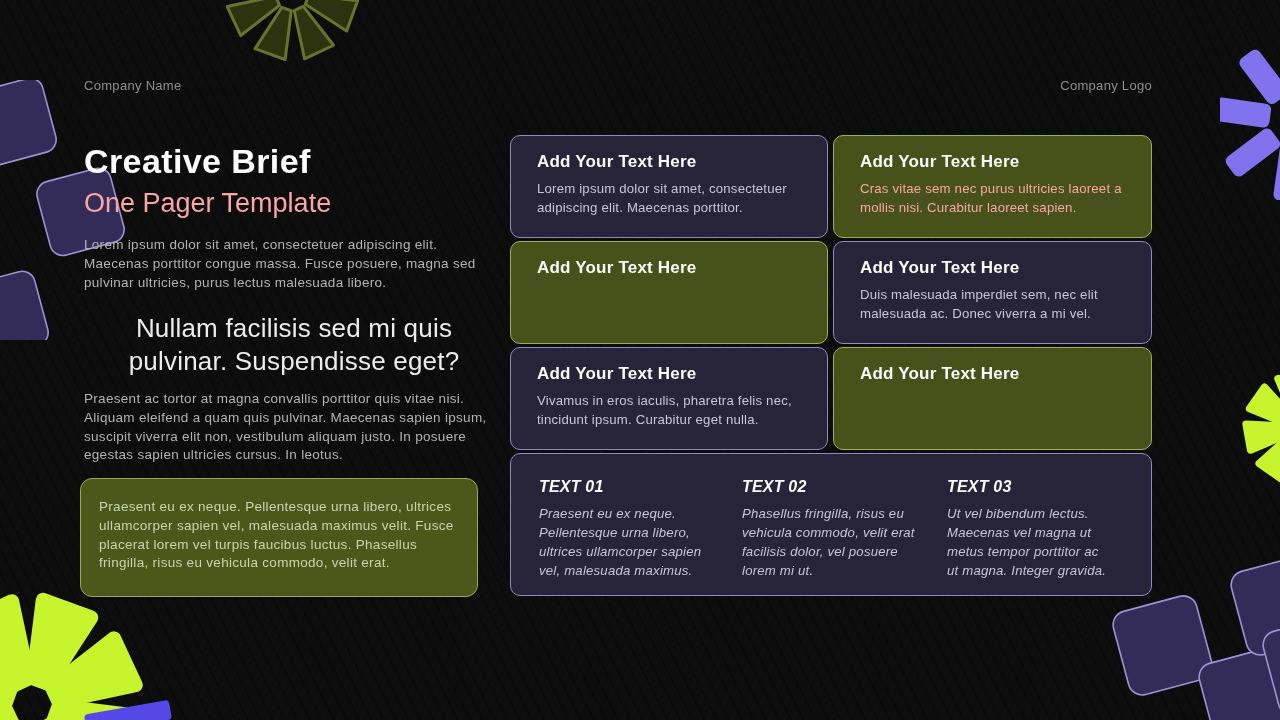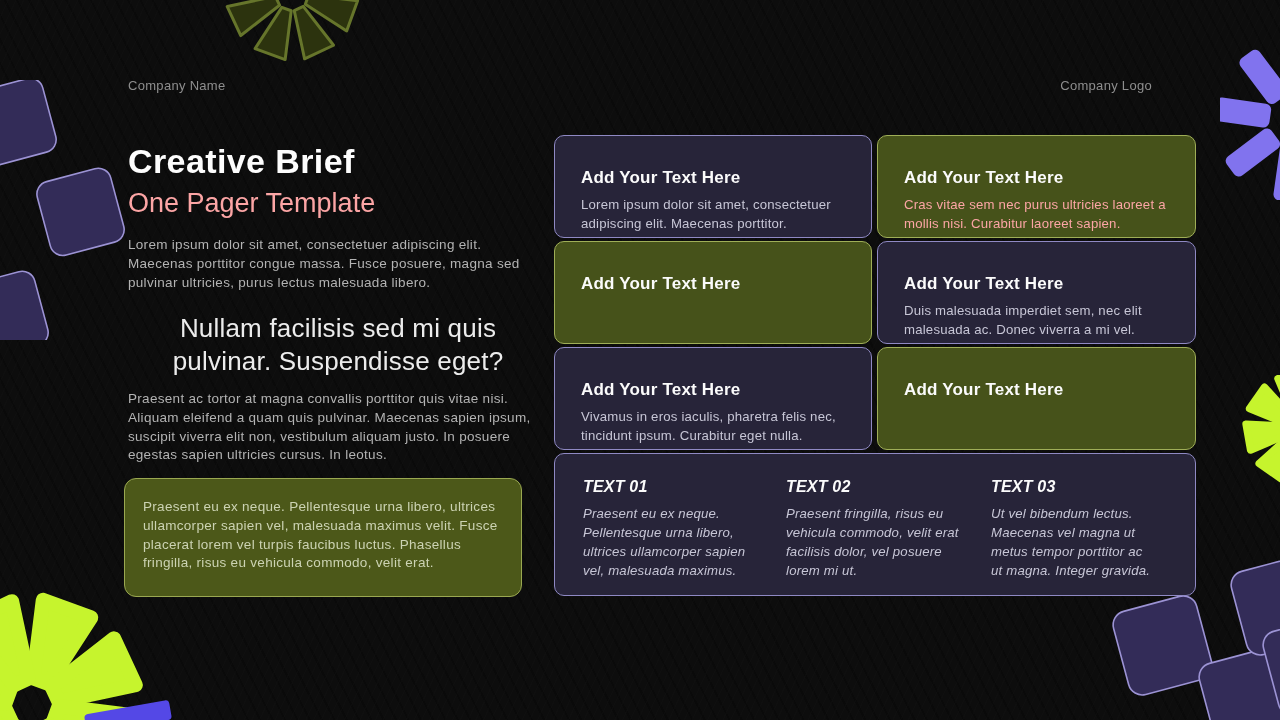--- a/index.html
+++ b/index.html
@@ -10,21 +10,21 @@
     font-family:"Liberation Sans", sans-serif;
   }
   .page::before {
     content:""; position:absolute; inset:0; pointer-events:none; z-index:0;
     background:
       repeating-linear-gradient(115deg, rgba(255,255,255,.018) 0 1px, transparent 1px 7px),
       repeating-linear-gradient(63deg, rgba(0,0,0,.35) 0 2px, transparent 2px 11px);
     opacity:.55;
   }
   .deco { position:absolute; z-index:1; pointer-events:none; }
-  .content { position:absolute; inset:0; z-index:2;margin-left:44px; }
+  .content { position:absolute; inset:0; z-index:2; }
 
   .company-name { position:absolute; left:84px; top:78px; font-size:13px; letter-spacing:.3px; color:#8e8e8e; }
   .company-logo { position:absolute; right:128px; top:78px; font-size:13px; letter-spacing:.3px; color:#8e8e8e; }
 
   .title    { position:absolute; left:84px; top:142px; margin:0; font-size:34px; font-weight:700; letter-spacing:.4px; color:#fdfdfd; }
   .subtitle { position:absolute; left:84px; top:188px; margin:0; font-size:27px; font-weight:400; color:#fca5a5; }
   .intro    { position:absolute; left:84px; top:236px; width:404px; margin:0; font-size:13.5px; line-height:18.8px; letter-spacing:.3px; color:#b3b3b3; }
   .heading2 { position:absolute; left:84px; top:312px; width:420px; margin:0; font-size:26px; line-height:32.5px; font-weight:400; letter-spacing:.2px; color:#ececec;text-align:center; }
   .body2    { position:absolute; left:84px; top:390px; width:404px; margin:0; font-size:13.5px; line-height:18.8px; letter-spacing:.3px; color:#b3b3b3; }
 
@@ -34,21 +34,21 @@
     padding:19px 18px 0 18px;
   }
   .highlight-box p { margin:0; font-size:13.5px; line-height:18.8px; letter-spacing:.3px; color:#ccd3b3; }
 
   .cards {
     position:absolute; left:510px; top:135px;
     display:grid; grid-template-columns:318px 319px;
     grid-template-rows:103px 103px 103px 143px;
     column-gap:5px; row-gap:3px;
   }
-  .card { border-radius:10px; padding:32px 20px 0 26px; }
+  .card { border-radius:10px; padding:16px 20px 0 26px; }
   .card h4 { margin:0 0 7px 0; font-size:17px; font-weight:700; letter-spacing:.2px; color:#fbfbfb; }
   .card p  { margin:0; font-size:13.2px; line-height:19px; letter-spacing:.2px; }
   .card--navy  { background:#272439; border:1px solid #8f89c4; }
   .card--navy p { color:#c7c6d6; }
   .card--olive { background:#46521a; border:1px solid #9fae57; }
   .card--olive p { color:#fca5a5; }
   .card--wide {
     grid-column:1 / -1;
     display:grid; grid-template-columns:203px 205px 1fr;
     padding:24px 20px 0 28px;
@@ -183,21 +183,21 @@
         <h4>Add Your Text Here</h4>
       </article>
 
       <article class="card card--navy card--wide">
         <div class="wcol">
           <h4>TEXT 01</h4>
           <p>Praesent eu ex neque. Pellentesque urna libero, ultrices ullamcorper sapien vel, malesuada maximus.</p>
         </div>
         <div class="wcol">
           <h4>TEXT 02</h4>
-          <p>Praesent fringilla, risus eu vehicula commodo, velit erat facilisis dolor, vel posuere lorem mi ut.</p>
+          <p>Phasellus fringilla, risus eu vehicula commodo, velit erat facilisis dolor, vel posuere lorem mi ut.</p>
         </div>
         <div class="wcol">
           <h4>TEXT 03</h4>
           <p>Ut vel bibendum lectus. Maecenas vel magna ut metus tempor porttitor ac ut magna. Integer gravida.</p>
         </div>
       </article>
     </div>
   </div>
 </div>
 

